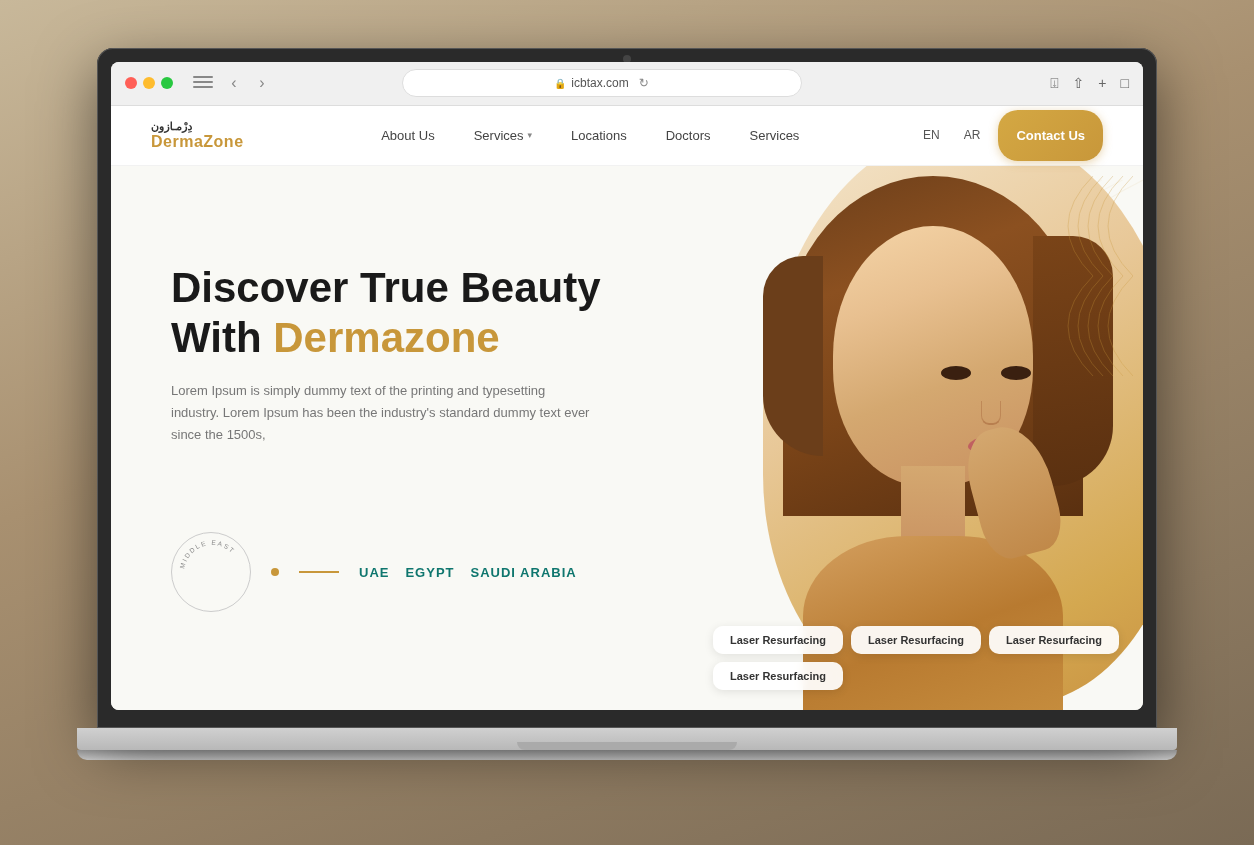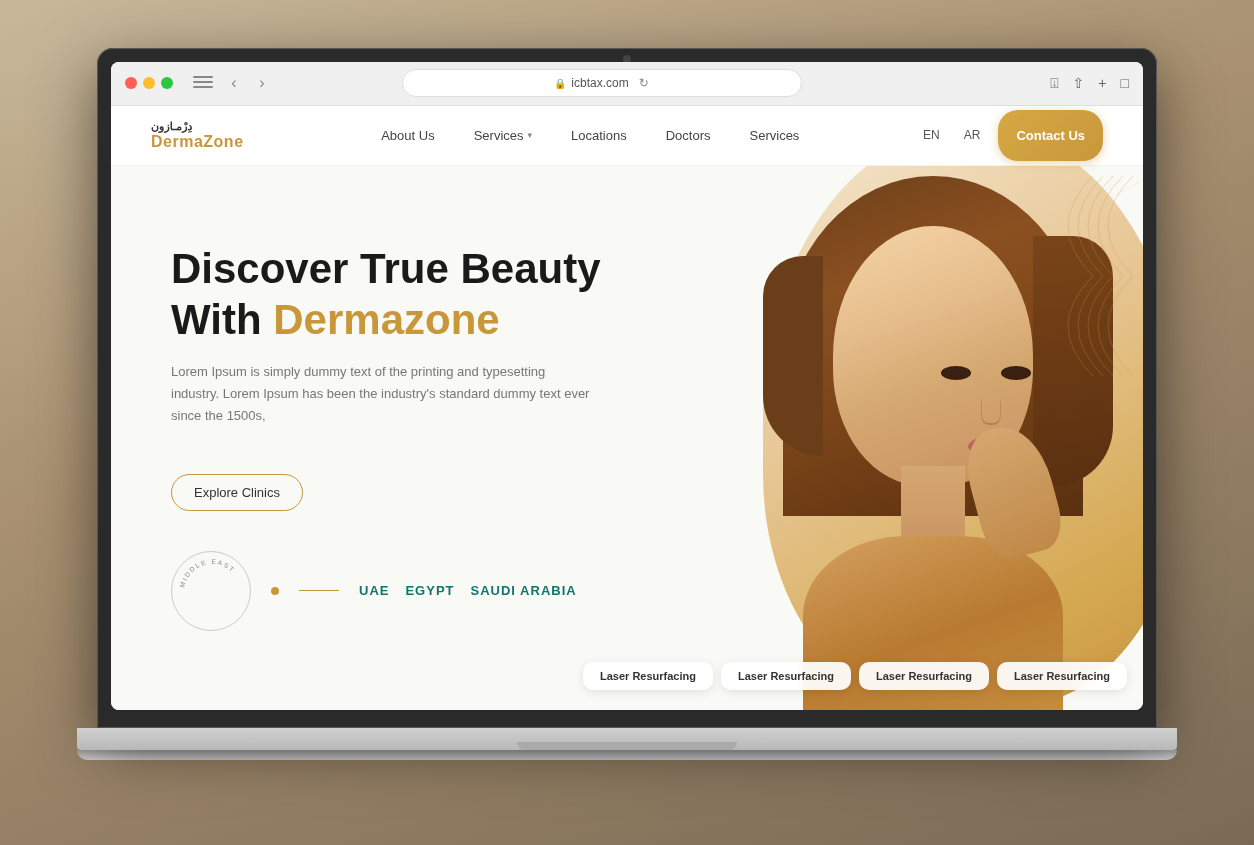--- a/index.html
+++ b/index.html
@@ -402,23 +402,23 @@
       right: 20px;
       width: 200px;
       height: 200px;
       opacity: 0.3;
     }
 
     
     .service-cards {
       position: absolute;
       bottom: 20px;
-      right: 16px;
+      right: 24px;
       display: grid;
-      grid-template-columns: 1fr 1fr 1fr 1fr;
+      grid-template-columns: 1fr 1fr 1fr;
       gap: 8px;
       z-index: 10;
     }
 
     .service-card {
       background: rgba(255,255,255,0.92);
       border-radius: 10px;
       padding: 8px 14px;
       font-size: 11px;
       font-weight: 600;
@@ -651,21 +651,20 @@
             <path d="M520,0 Q320,100 520,200 Q320,300 520,400 Q320,500 520,600" stroke="#c8973a" stroke-width="1" fill="none" opacity="0.15"></path>
           </svg>
 
           <div class="hero-content">
             <h1 class="hero-title">
               <span>Discover True Beauty</span><br>
               <span>With </span><span class="hero-title-gold">Dermazone</span>
             </h1>
             <p class="hero-subtitle">Lorem Ipsum is simply dummy text of the printing and typesetting industry. Lorem Ipsum has been the industry's standard dummy text ever since the 1500s,</p>
             <div class="hero-buttons">
-              <button class="btn-outline">Explore Clinics</button>
             </div>
 
             <div class="expansion-area">
               <div class="expanding-circle">
                 <svg viewBox="0 0 80 80" width="80" height="80" style="position:absolute;top:0;left:0;">
                   <defs>
                     <path id="circlePath" d="M 40, 40 m -28, 0 a 28,28 0 1,1 56,0 a 28,28 0 1,1 -56,0"></path>
                   </defs>
                   <text font-size="6.5" fill="#888" letter-spacing="1.8" text-anchor="middle">
                     <textPath href="#circlePath" startOffset="0%">EXPANDING IN MIDDLE EAST</textPath>

